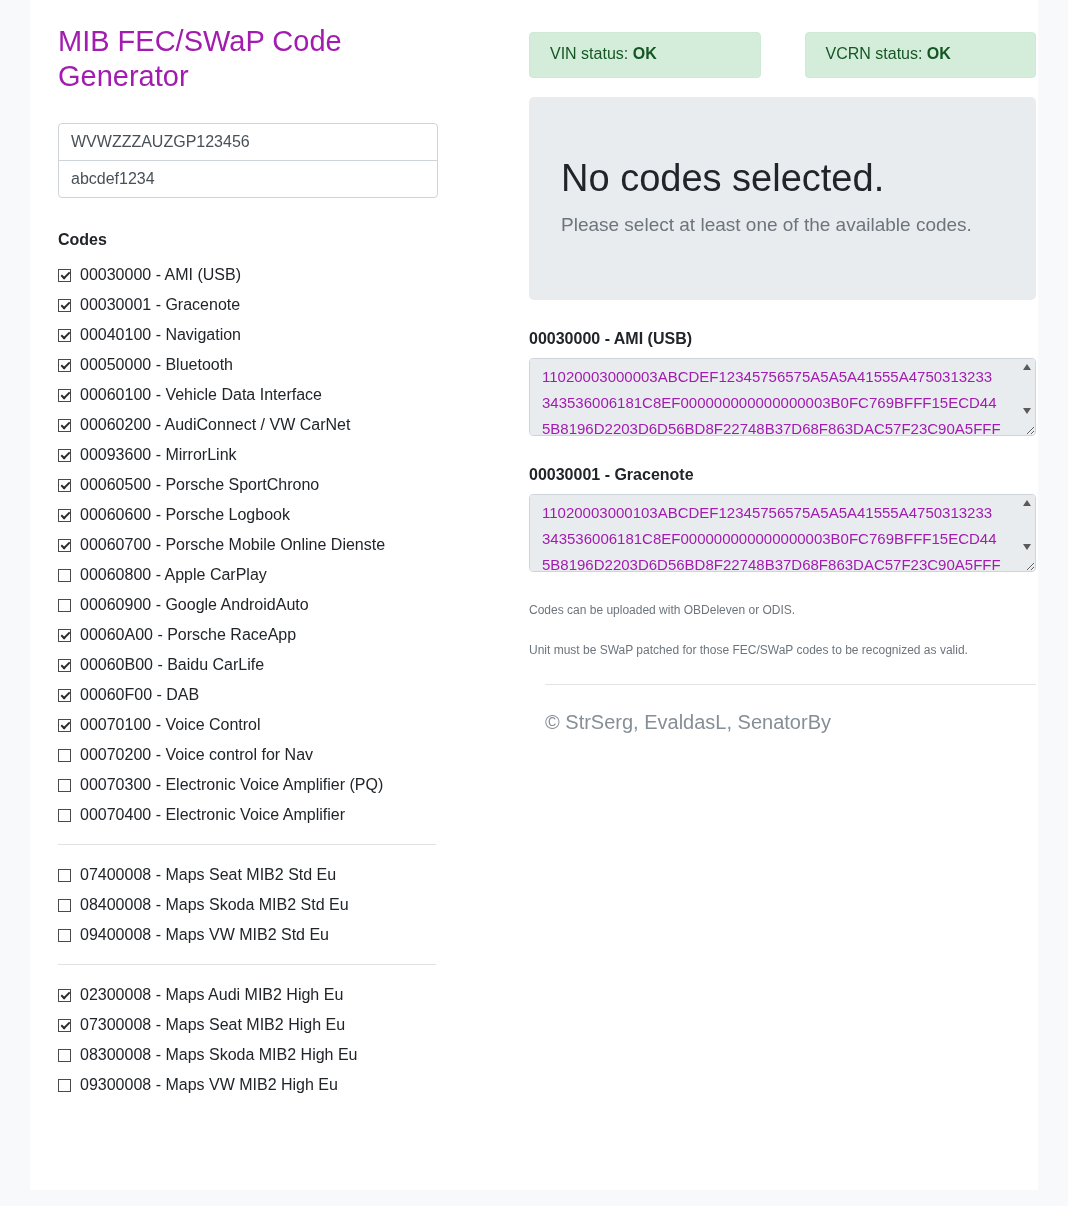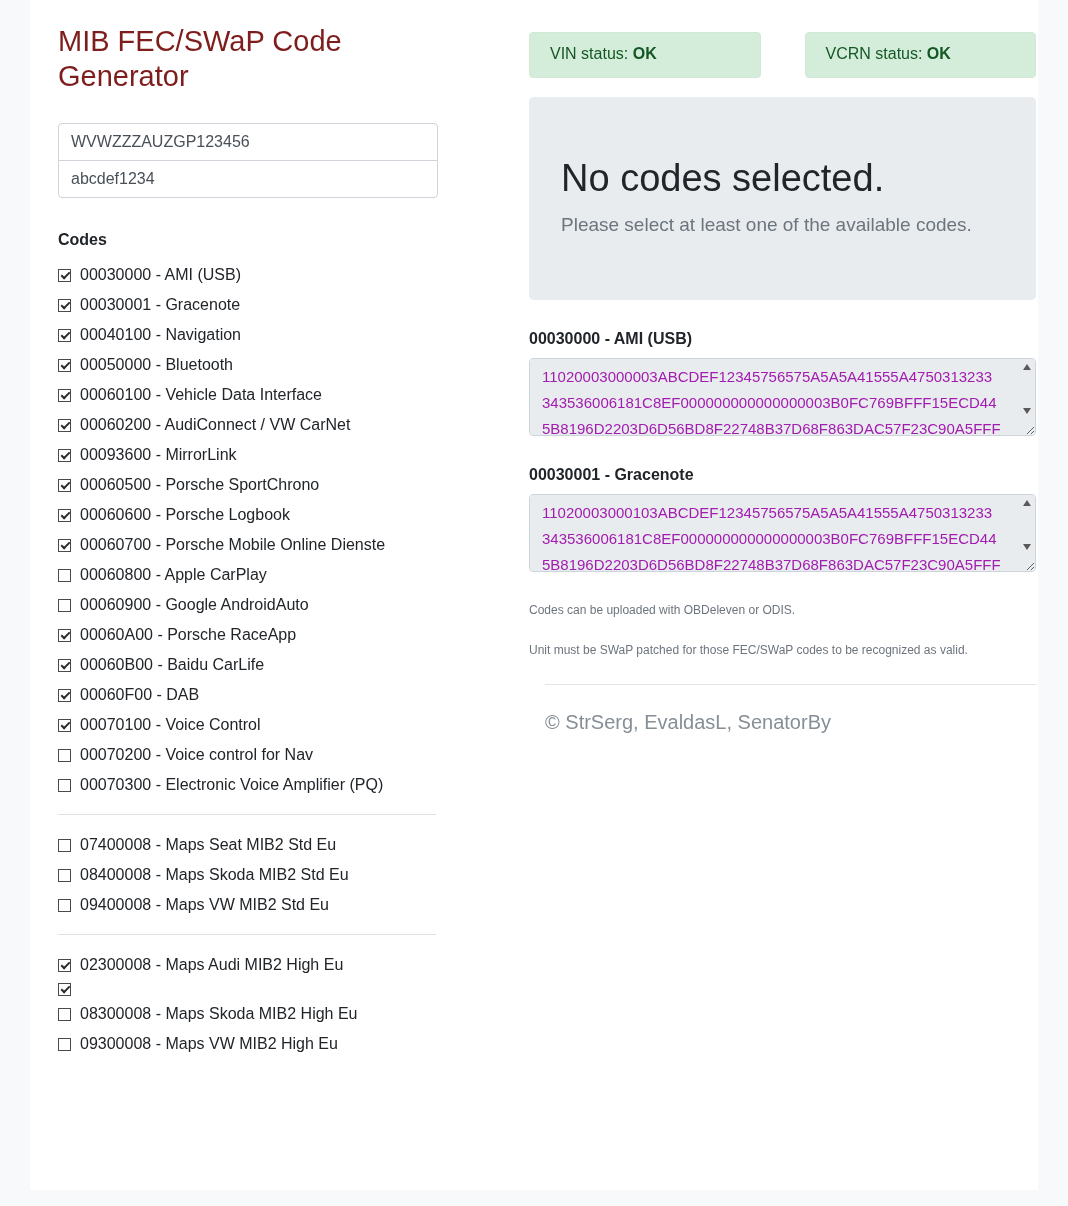--- a/index.html
+++ b/index.html
@@ -14,21 +14,21 @@
     padding: 24px 2px 30px 28px;
     display: flex;
     align-items: flex-start;
   }
 
   
   .col-left { width: 380px; flex: none; }
   .app-title {
     font-size: 29px;
     font-weight: 500;
-    color: #7f1d1d;
+    color: #a21caf;
     line-height: 35px;
     max-width: 330px;
     letter-spacing: 0;
   }
   .vin-inputs { margin-top: 29px; }
   .vin-inputs input {
     display: block;
     width: 100%;
     height: 38px;
     padding: 0 12px;
@@ -271,40 +271,45 @@
           <span>00070100 - Voice Control</span>
         </label>
         <label class="code-row">
           <input type="checkbox" style="">
           <span>00070200 - Voice control for Nav</span>
         </label>
         <label class="code-row">
           <input type="checkbox" style="">
           <span>00070300 - Electronic Voice Amplifier (PQ)</span>
         </label>
+        <label class="code-row">
+          <input type="checkbox" style="">
+          <span>00070400 - Electronic Voice Amplifier</span>
+        </label>
         <hr class="group-divider">
         <label class="code-row">
           <input type="checkbox" style="">
           <span>07400008 - Maps Seat MIB2 Std Eu</span>
         </label>
         <label class="code-row">
           <input type="checkbox" style="">
           <span>08400008 - Maps Skoda MIB2 Std Eu</span>
         </label>
         <label class="code-row">
           <input type="checkbox" style="">
           <span>09400008 - Maps VW MIB2 Std Eu</span>
         </label>
         <hr class="group-divider">
         <label class="code-row">
           <input type="checkbox" checked="" style="">
           <span>02300008 - Maps Audi MIB2 High Eu</span>
         </label>
         <label class="code-row">
           <input type="checkbox" checked="" style="">
+          <span>07300008 - Maps Seat MIB2 High Eu</span>
         </label>
         <label class="code-row">
           <input type="checkbox" style="">
           <span>08300008 - Maps Skoda MIB2 High Eu</span>
         </label>
         <label class="code-row">
           <input type="checkbox" style="">
           <span>09300008 - Maps VW MIB2 High Eu</span>
         </label>
       </div>

